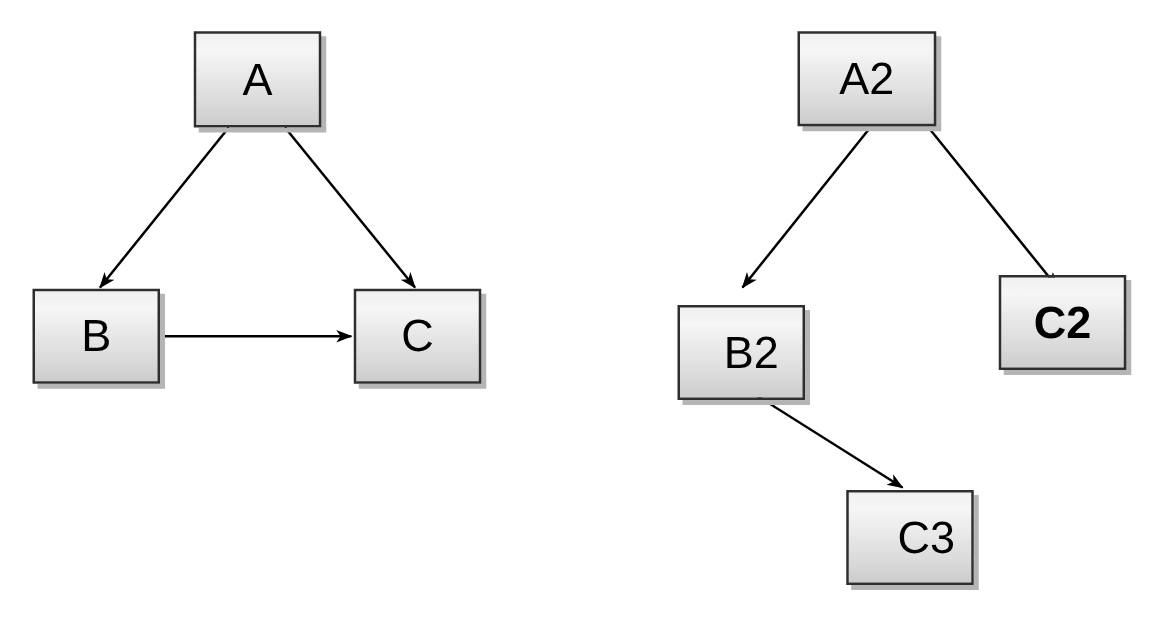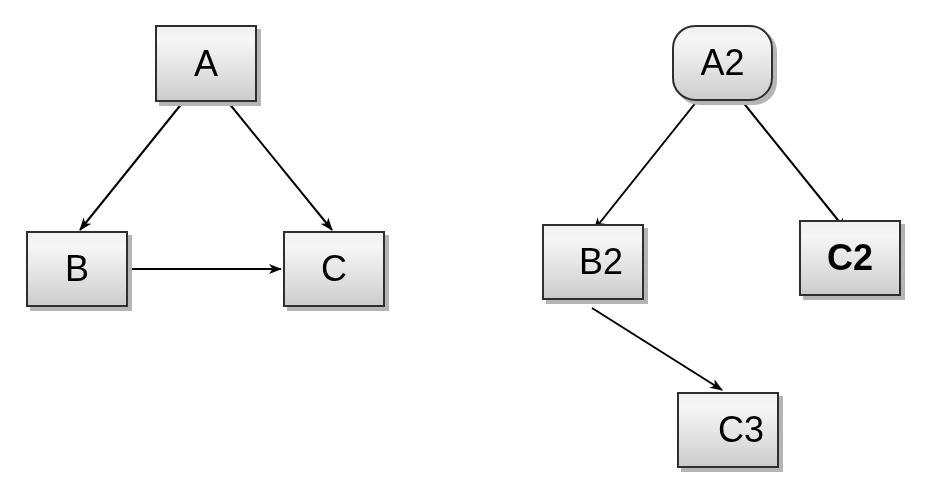--- a/index.html
+++ b/index.html
@@ -28,22 +28,22 @@
     justify-content: center;
     font-size: 36px;
     color: #000000;
     z-index: 2;
     user-select: none;
   }
   
   #node-a  { left: 155px; top: 25px;  width: 102px; height: 77px; }
   #node-b  { left: 26px;  top: 231px; width: 102px; height: 76px; }
   #node-c  { left: 283px; top: 231px; width: 102px; height: 76px; }
-  #node-a2 { left: 672px; top: 25px;  width: 101px; height: 76px; border-radius: 23px; }
-  #node-b2 { left: 542px; top: 224px; width: 102px; height: 76px; padding-left: 16px; }
+  #node-a2 { left: 638px; top: 25px;  width: 111px; height: 76px; }
+  #node-b2 { left: 542px; top: 244px; width: 102px; height: 76px; padding-left: 16px; }
   #node-c2 { left: 799px; top: 220px; width: 102px; height: 76px; font-weight: bold; }
   #node-c3 { left: 677px; top: 392px; width: 102px; height: 76px; padding-left: 26px; }
 </style>
 </head>
 <body>
 
 <div id="canvas">
 
   <svg id="edges" viewBox="0 0 940 504" xmlns="http://www.w3.org/2000/svg">
     <defs>

